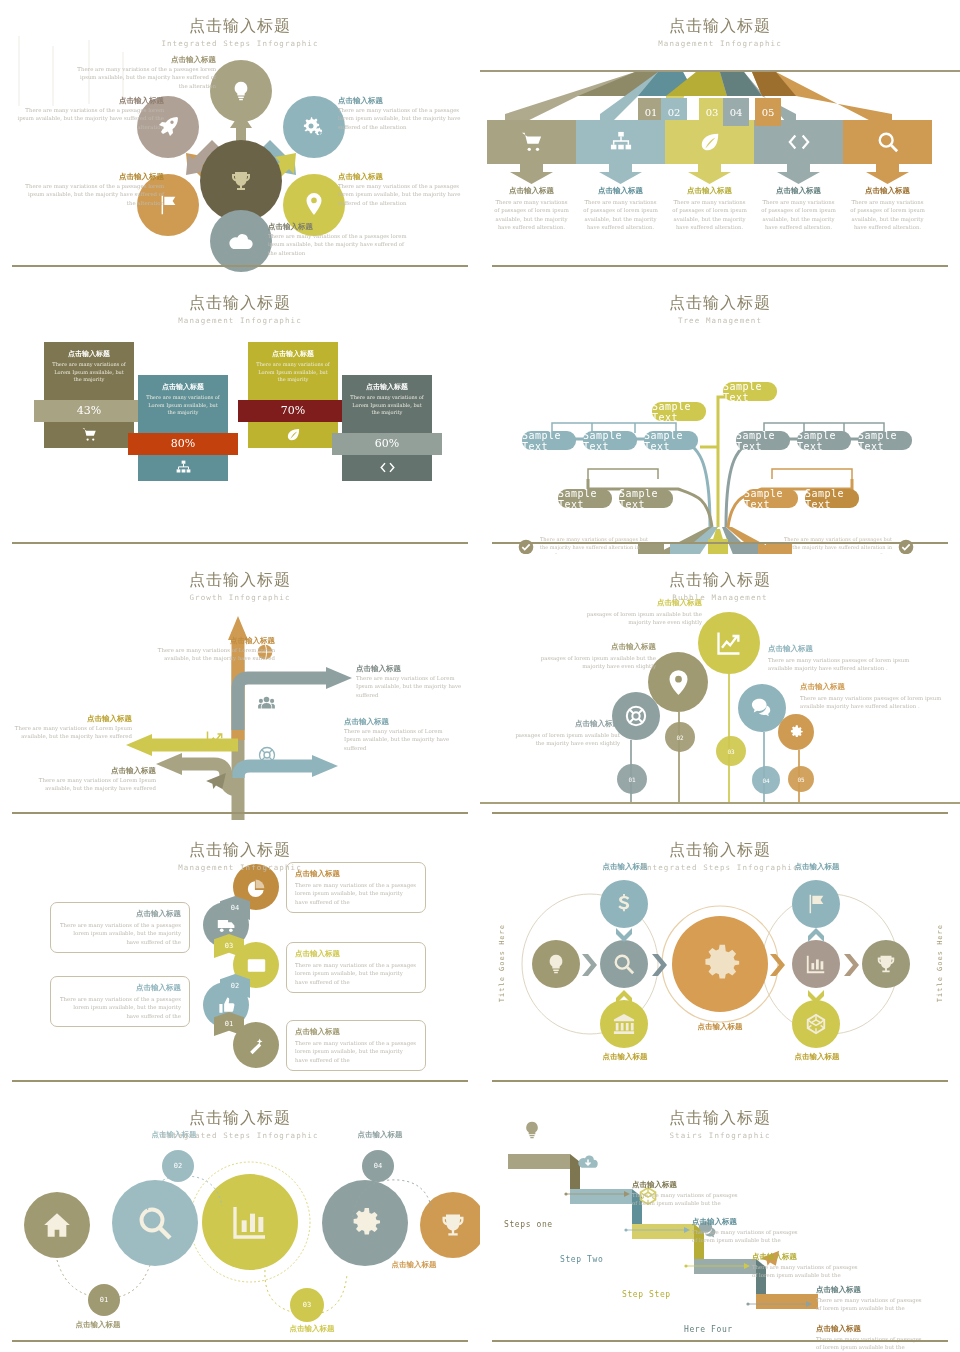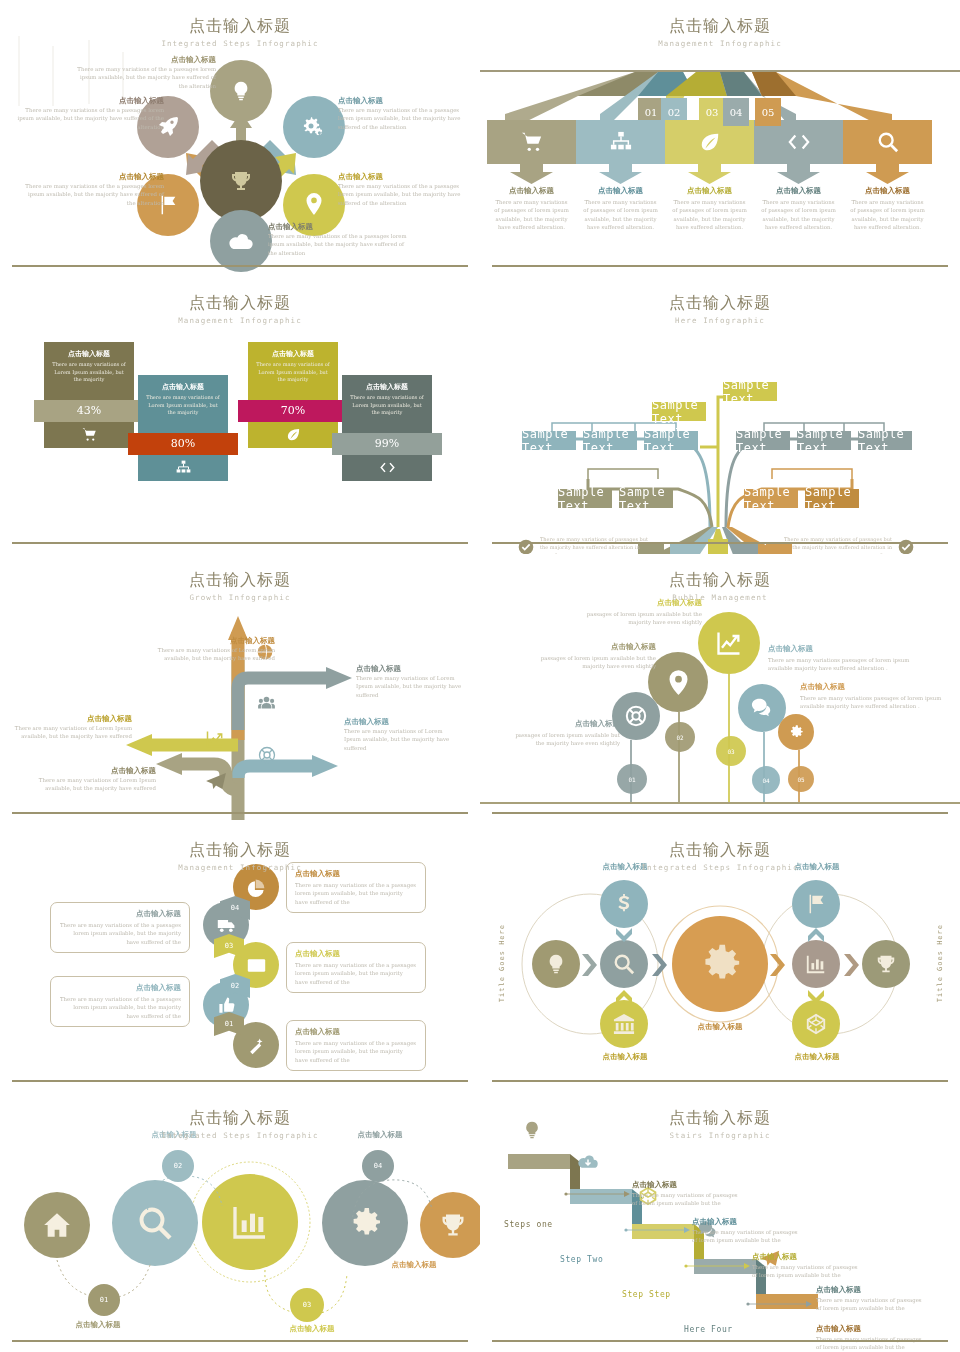--- a/index.html
+++ b/index.html
@@ -48,22 +48,22 @@
   
   #p3 .bx{ position:absolute; }
   #p3 .bx .top{ width:90px; padding:7px 6px 16px; text-align:center; }
   #p3 .bx .band{ width:110px; margin-left:-10px; height:22px; display:flex;align-items:center;justify-content:center;
       color:#fff; font-family:"DejaVu Serif",serif; font-size:11px;}
   #p3 .bx .ic{ width:90px; height:26px; display:flex;align-items:center;justify-content:center;}
   #p3 .bt{ font-family:"DejaVu Sans",sans-serif; font-weight:bold; font-size:7px; color:#fff; }
   #p3 .bp{ font-family:"DejaVu Serif",serif; font-size:5px; line-height:1.5; color:#eceadf; margin-top:2px;}
 
   
-  #p4 .node{ position:absolute; border-radius:0; color:#fff;
-     font-family:"DejaVu Sans Mono",monospace; font-size:12px; letter-spacing:.5px;
+  #p4 .node{ position:absolute; border-radius:9px; color:#fff;
+     font-family:"DejaVu Sans Mono",monospace; font-size:10px; letter-spacing:.5px;
      display:flex; align-items:center; justify-content:center; }
 
   
   
   #p6 .stem{ position:absolute; width:2px; }
   #p6 .nb{ position:absolute; border-radius:50%; display:flex;align-items:center;justify-content:center;
      color:#fff; font-family:"DejaVu Sans Mono",monospace; font-size:6px;}
 
   
   #p7 .cal{ position:absolute; border:1px solid #c9c0a8; border-radius:7px; padding:6px 8px; }
@@ -337,46 +337,46 @@
               <rect x="17" y="15" width="6" height="5"></rect>
               <path d="M12 6v5M4 15v-4h16v4" stroke-width="1.6" fill="none" stroke="currentColor"></path>
             </svg>
           </div>
         </div>
         <div class="bx" style="left:248px;top:65px">
           <div class="top" style="background:#bdb32e">
             <div class="bt">点击输入标题</div>
             <div class="bp">There are many variations of Lorem Ipsum available, but the majority</div>
           </div>
-          <div class="band" style="background:#be185d">70%</div>
+          <div class="band" style="background:#7f1d1d">70%</div>
           <div class="ic" style="background:#bdb32e">
             <svg width="15" height="15" viewBox="0 0 24 24" fill="#ffffff" style="color:#ffffff">
               <path d="M21 3C10 3 3 8 3 15c0 3 2 6 6 6 8 0 12-7 12-18zM7 19c3-7 7-10 11-12"></path>
             </svg>
           </div>
         </div>
         <div class="bx" style="left:342px;top:98px">
           <div class="top" style="background:#64736e">
             <div class="bt">点击输入标题</div>
             <div class="bp">There are many variations of Lorem Ipsum available, but the majority</div>
           </div>
-          <div class="band" style="background:#93a09a">99%</div>
+          <div class="band" style="background:#93a09a">60%</div>
           <div class="ic" style="background:#64736e">
             <svg width="15" height="15" viewBox="0 0 24 24" fill="#ffffff" style="color:#ffffff">
               <path d="M8 5L2 12l6 7M16 5l6 7-6 7" fill="none" stroke="currentColor" stroke-width="2.4"></path>
             </svg>
           </div>
         </div>
       </div>
 </div>
 
 <div class="panel bord-b" id="p4">
   <div class="ttl-wrap">
     <div class="ttl">点击输入标题</div>
-    <div class="sub">Here Infographic</div>
+    <div class="sub">Tree Management</div>
   </div>
 
   <svg width="480" height="230" style="position:absolute;left:0;top:50px">
     <g fill="none" stroke-width="3">
       <path d="M238 200 V70 h18" stroke="#cfc84e"></path>
       <path d="M238 120 h-18" stroke="#cfc84e"></path>
       <path d="M230 200 C230 130 218 120 200 112 H72 V106" stroke="#8fb4bc"></path>
       <path d="M246 200 C246 130 258 120 276 112 H404 V106" stroke="#8fa0a0"></path>
       <path d="M232 200 C228 170 215 168 198 162 H108 V152" stroke="#9c9a78"></path>
       <path d="M248 200 C252 170 265 168 282 162 H372 V152" stroke="#cf9b52"></path>

